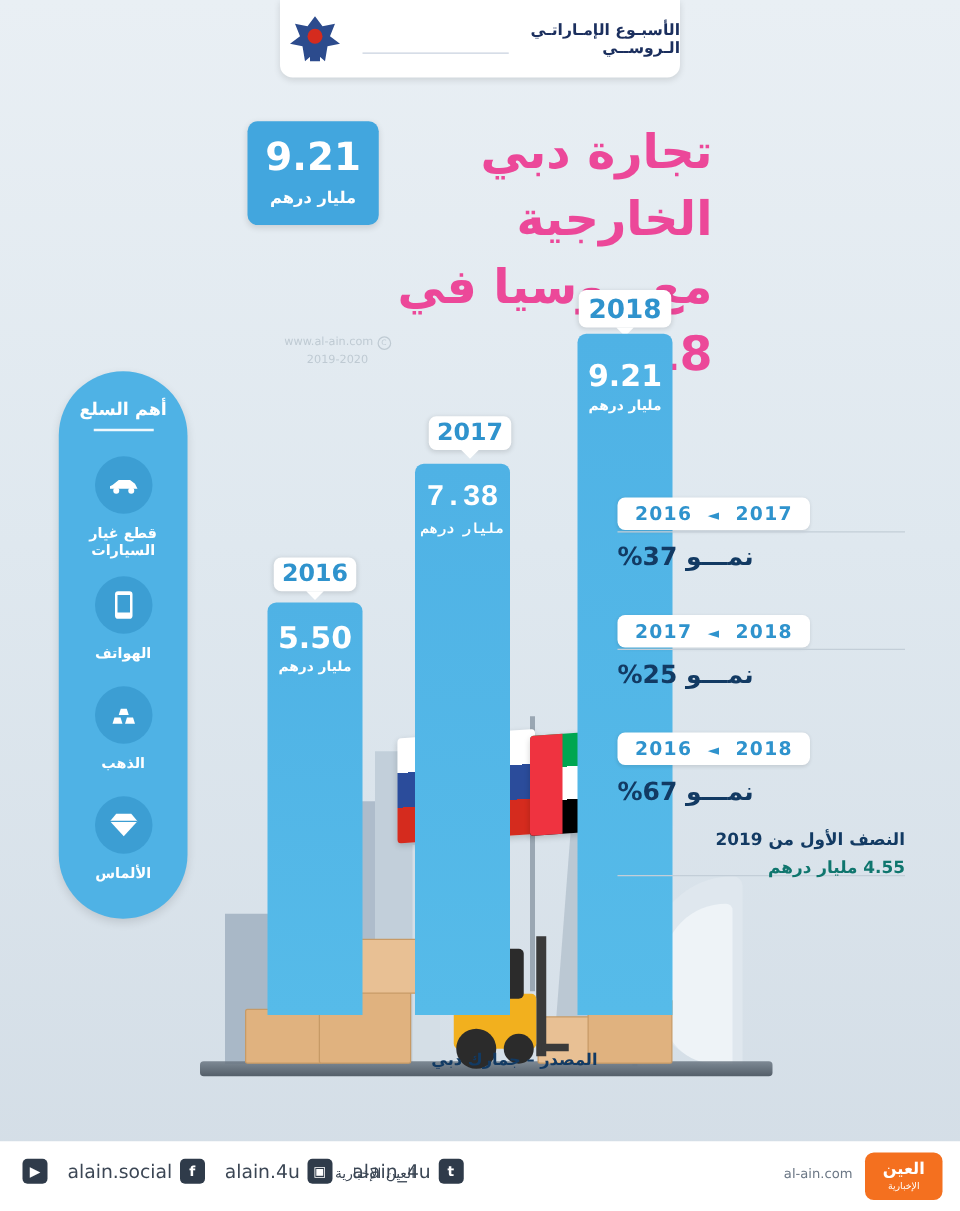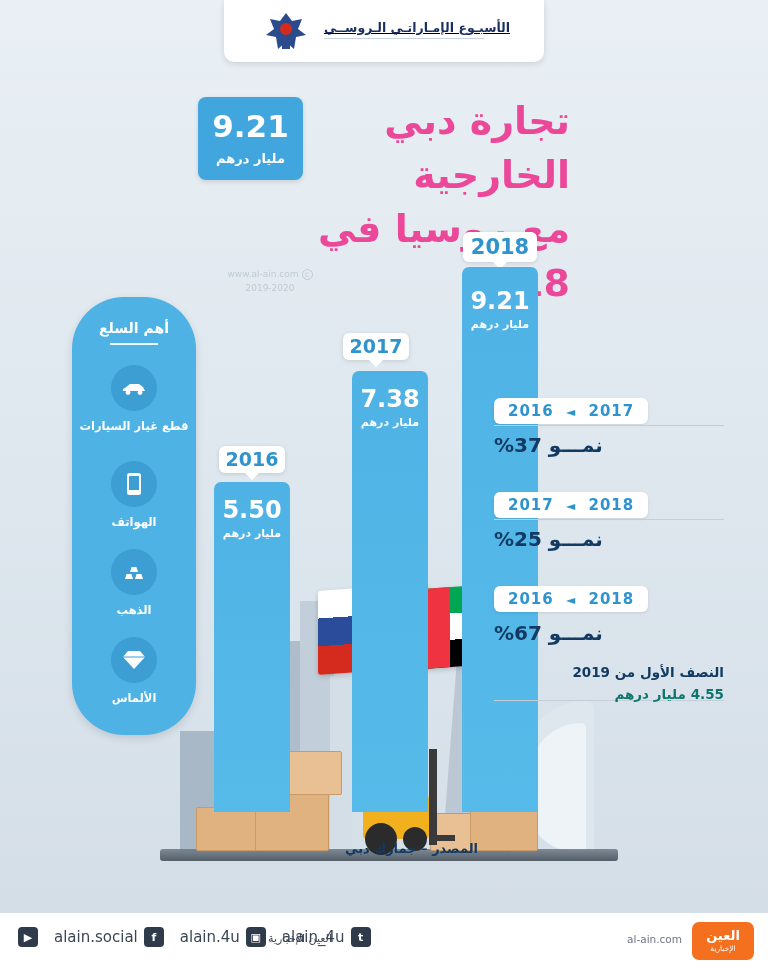--- a/index.html
+++ b/index.html
@@ -13,21 +13,21 @@
 
   
   .logo-card{
     position:absolute;left:50%;transform:translateX(-50%);top:0;
     width:320px;height:62px;background:#ffffff;
     border-bottom-left-radius:10px;border-bottom-right-radius:10px;
     box-shadow:0 2px 6px rgba(0,0,0,.12);
     display:flex;align-items:center;justify-content:center;gap:10px;
   }
   .logo-mark{width:56px;height:44px;position:relative;flex:0 0 auto;}
-  .logo-text{display:flex;flex-direction:column;align-items:flex-end;line-height:1.15;text-decoration:underline;}
+  .logo-text{display:flex;flex-direction:row;align-items:flex-end;line-height:1.15;}
   .logo-ar{font-size:12.5px;color:#1b2f5e;font-weight:bold;letter-spacing:1px;}
   .logo-ru{font-size:12.5px;color:#1b2f5e;font-weight:bold;}
   .logo-rule{width:160px;height:1px;background:#c9d2e0;margin:2px 0;}
 
   
   .title-block{
     position:absolute;top:95px;right:198px;width:310px;text-align:right;
     color:#ec4899;font-weight:bold;font-size:38px;line-height:1.42;
     direction:rtl;
   }
@@ -42,46 +42,45 @@
   
   .watermark{
     position:absolute;top:268px;left:205px;width:130px;text-align:center;
     color:#b9c5ce;font-size:9px;line-height:1.5;opacity:.85;
   }
   .wm-c{display:inline-block;border:1px solid #b9c5ce;border-radius:50%;
         width:9px;height:9px;line-height:9px;font-size:6px;margin-left:3px;}
 
   
   .goods{
-    position:absolute;left:47px;top:297px;width:124px;height:438px;
+    position:absolute;left:47px;top:297px;width:103px;height:438px;
     background:#4fb2e5;border-radius:52px;
     box-shadow:0 3px 8px rgba(0,0,0,.12);
-    margin-left:25px;
   }
   .goods-title{
     position:absolute;top:23px;left:0;right:0;text-align:center;
     color:#fff;font-size:14px;font-weight:bold;
   }
   .goods-title .ul{display:block;width:48px;height:2px;background:#fff;margin:7px auto 0;opacity:.9;}
   .good{position:absolute;left:0;right:0;text-align:center;}
   .good .circle{
     width:46px;height:46px;border-radius:50%;background:#3c9ed3;
     margin:0 auto;display:flex;align-items:center;justify-content:center;
   }
   .good .lbl{color:#fff;font-size:11.5px;margin-top:8px;font-weight:bold;}
 
   
   .bar{position:absolute;border-radius:7px 7px 0 0;text-align:center;color:#fff;}
   .bar .v{font-weight:bold;line-height:1;}
   .bar .u{font-size:11px;font-weight:bold;margin-top:5px;}
   .bar2016{left:214px;top:482px;width:76px;height:330px;
      background:linear-gradient(180deg,#4fb2e5 0%,#56bbe9 100%);}
   .bar2016 .v{font-size:24px;padding-top:16px;}
-  .bar2017{left:352px;top:371px;width:76px;height:441px;
-     background:linear-gradient(180deg,#4fb2e5 0%,#56bbe9 100%);}
+  .bar2017{left:332px;top:371px;width:76px;height:441px;
+     background:linear-gradient(180deg,#4fb2e5 0%,#56bbe9 100%);font-family:Liberation Mono, monospace;}
   .bar2017 .v{font-size:24px;padding-top:16px;}
   .bar2018{left:462px;top:267px;width:76px;height:545px;
      background:linear-gradient(180deg,#4fb2e5 0%,#56bbe9 100%);}
   .bar2018 .v{font-size:24px;padding-top:22px;}
 
   .yearflag{
     position:absolute;background:#fff;border-radius:6px;color:#2f93cd;
     font-weight:bold;font-size:19px;text-align:center;
     box-shadow:0 1px 4px rgba(0,0,0,.13);
   }

